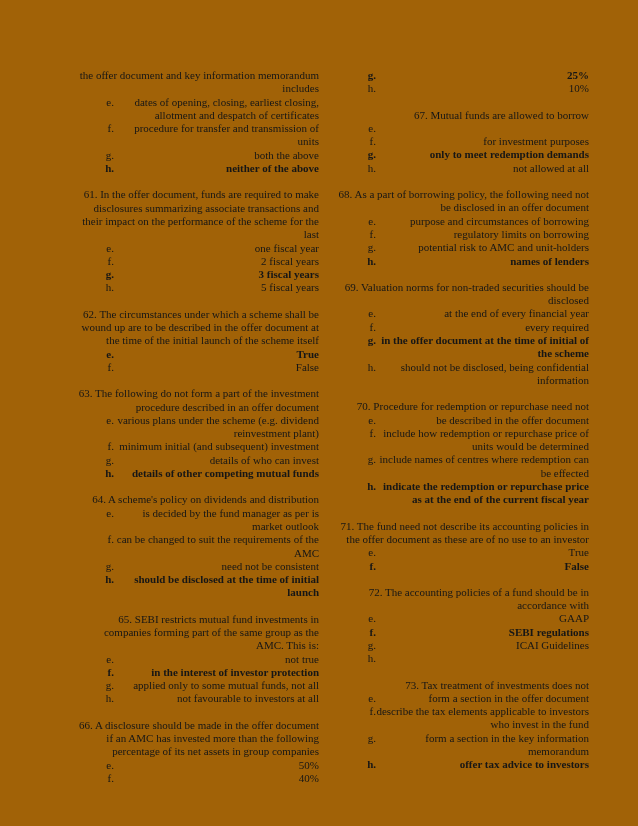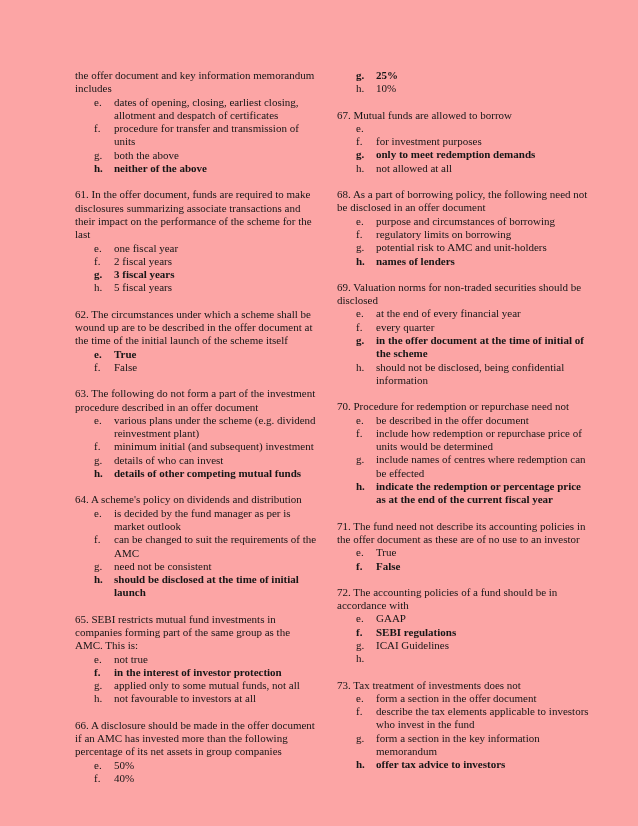--- a/index.html
+++ b/index.html
@@ -11,21 +11,22 @@
     height: 826px;
     background: #ffffff;
     position: relative;
     font-family: "Liberation Serif", serif;
     color: #161616;
     overflow: hidden;
   }
   .page {
     position: absolute;
     inset: 0;
-    background: #fca5a5;
+    background: #a16207;
+    text-align: right;
   }
   .column {
     position: absolute;
     top: 69px;
   }
   #col-left {
     left: 75px;
     width: 244px;
   }
   #col-right {
@@ -227,21 +228,21 @@
         </div>
       </div>
       <div class="question-block">
         <div class="q-text">69. Valuation norms for non-traded securities should be disclosed</div>
         <div class="option-row">
           <span class="opt-label">e.</span>
           <span class="opt-text">at the end of every financial year</span>
         </div>
         <div class="option-row">
           <span class="opt-label">f.</span>
-          <span class="opt-text">every quarter</span>
+          <span class="opt-text">every required</span>
         </div>
         <div class="option-row bold">
           <span class="opt-label">g.</span>
           <span class="opt-text">in the offer document at the time of initial of the scheme</span>
         </div>
         <div class="option-row">
           <span class="opt-label">h.</span>
           <span class="opt-text">should not be disclosed, being confidential information</span>
         </div>
       </div>
@@ -254,21 +255,21 @@
         <div class="option-row">
           <span class="opt-label">f.</span>
           <span class="opt-text">include how redemption or repurchase price of units would be determined</span>
         </div>
         <div class="option-row">
           <span class="opt-label">g.</span>
           <span class="opt-text">include names of centres where redemption can be effected</span>
         </div>
         <div class="option-row bold">
           <span class="opt-label">h.</span>
-          <span class="opt-text">indicate the redemption or percentage price as at the end of the current fiscal year</span>
+          <span class="opt-text">indicate the redemption or repurchase price as at the end of the current fiscal year</span>
         </div>
       </div>
       <div class="question-block">
         <div class="q-text">71. The fund need not describe its accounting policies in the offer document as these are of no use to an investor</div>
         <div class="option-row">
           <span class="opt-label">e.</span>
           <span class="opt-text">True</span>
         </div>
         <div class="option-row bold">
           <span class="opt-label">f.</span>

